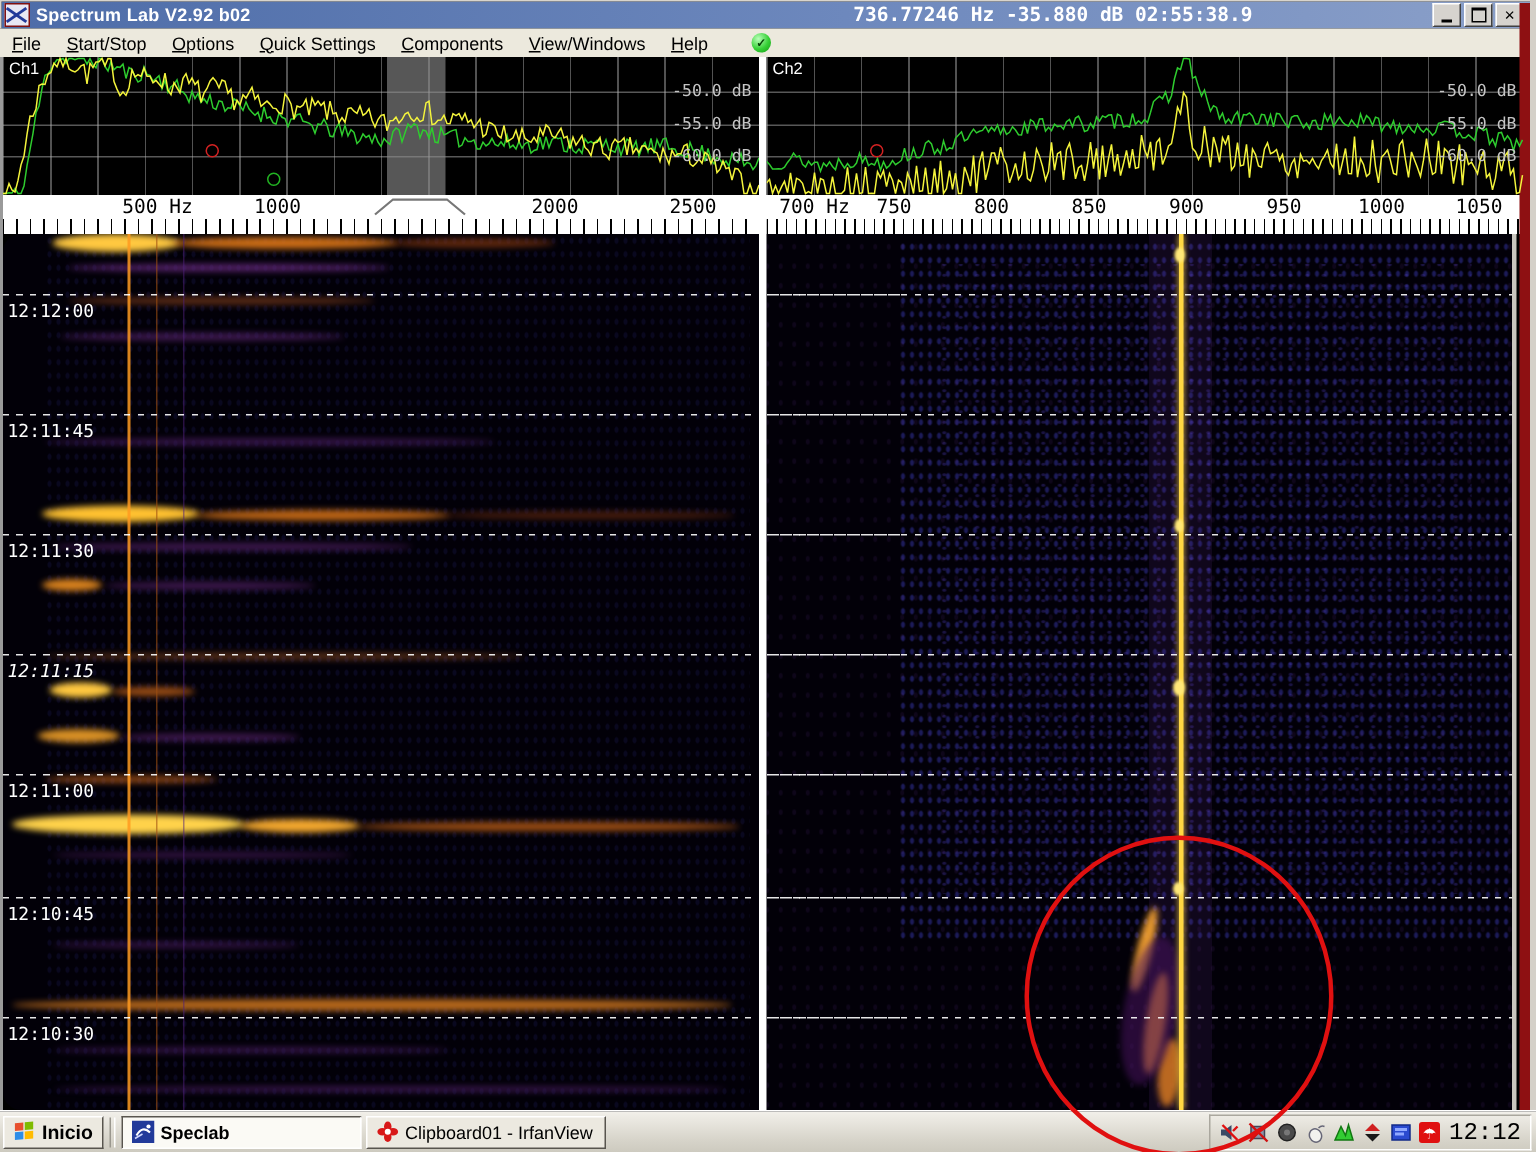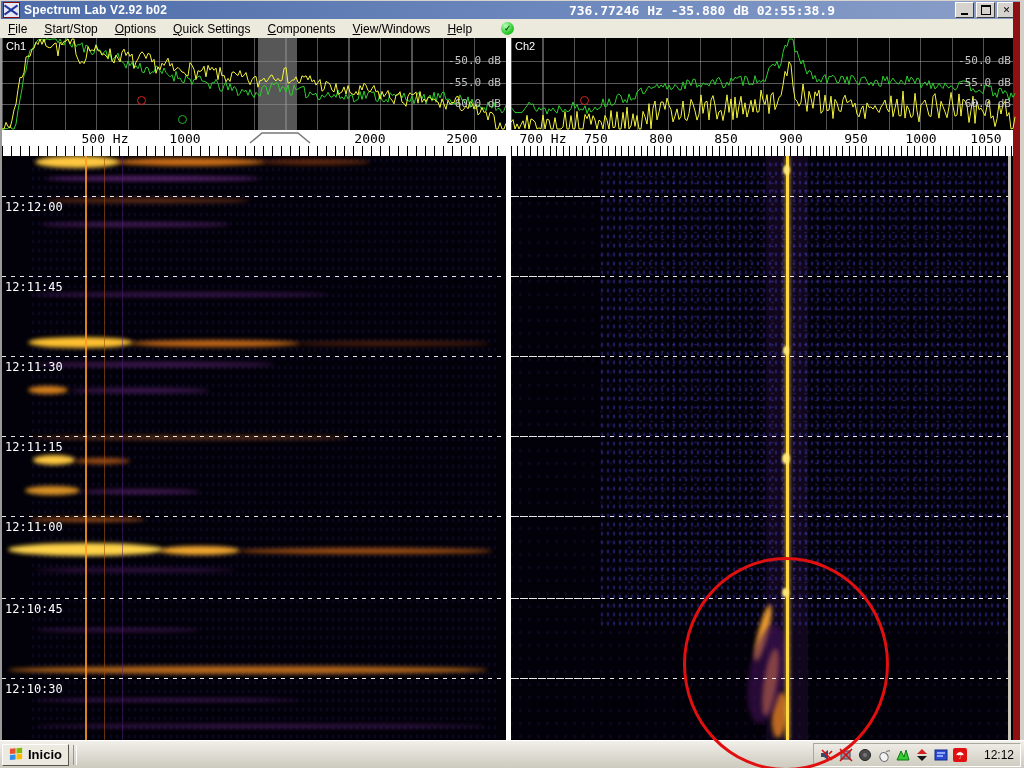--- a/index.html
+++ b/index.html
@@ -84,21 +84,21 @@
   .task-btn{height:22px;margin-top:0;box-sizing:border-box;display:flex;align-items:center;gap:4px;
     padding:0 6px;font-size:12px;white-space:nowrap;overflow:hidden;
     border-top:1px solid #fff;border-left:1px solid #fff;border-right:1px solid #58554e;border-bottom:1px solid #58554e;
     background:#ece9e0;}
   .task-btn.active{background:#fbfaf5;border-top:1px solid #58554e;border-left:1px solid #58554e;
     border-right:1px solid #fff;border-bottom:1px solid #fff;font-weight:bold;}
   #start-btn{margin-left:2px;font-weight:bold;font-size:13px;}
   .tb-sep{width:2px;height:20px;margin:0 4px;border-left:1px solid #9a978e;border-right:1px solid #fff;}
   #tray{margin-left:auto;margin-right:3px;height:22px;display:flex;align-items:center;gap:5px;
     border:1px solid #aaa79e;border-bottom-color:#fff;border-right-color:#fff;padding:0 6px;}
-  #tray-clock{font-size:12px;margin-left:12px;}
+  #tray-clock{font-size:16px;margin-left:1px;font-family:Liberation Mono, monospace;}
   .tray-ic{width:14px;height:14px;flex:none;display:inline-block;}
   .tb-ic{width:15px;height:15px;flex:none;display:inline-block;}
 </style>
 </head>
 <body>
 
 <div id="titlebar">
   <div id="app-icon"></div>
   <span class="win-title">Spectrum Lab V2.92 b02</span>
   <span id="title-readout" class="mono">736.77246 Hz  -35.880 dB  02:55:38.9</span>
@@ -189,21 +189,21 @@
 <div class="wf-gridline" style="top: 40px;"></div>
     <div class="wf-gridline" style="top: 120px;"></div>
     <div class="wf-gridline" style="top: 200px;"></div>
     <div class="wf-gridline" style="top: 280px;"></div>
     <div class="wf-gridline" style="top: 360px;"></div>
     <div class="wf-gridline" style="top: 442px;"></div>
     <div class="wf-gridline" style="top: 522px;"></div>
     <span class="time-label mono" style="top: 44px;">12:12:00</span>
     <span class="time-label mono" style="top: 124px;">12:11:45</span>
     <span class="time-label mono" style="top: 204px;">12:11:30</span>
-    <span class="time-label mono" style="top: 284px;">12:11:15</span>
+    <span class="time-label mono" style="top: 284px; font-style: italic;">12:11:15</span>
     <span class="time-label mono" style="top: 364px;">12:11:00</span>
     <span class="time-label mono" style="top: 446px;">12:10:45</span>
     <span class="time-label mono" style="top: 526px;">12:10:30</span>
     <div class="streak" style="left: 33px; top: 0px; width: 85px; height: 12px; background: rgb(255, 200, 64); opacity: 1;"></div>
     <div class="streak" style="left: 113px; top: 2px; width: 150px; height: 8px; background: rgb(224, 120, 24); opacity: 0.9;"></div>
     <div class="streak" style="left: 258px; top: 3px; width: 110px; height: 6px; background: rgb(138, 58, 16); opacity: 0.7;"></div>
     <div class="streak" style="left: 43px; top: 20px; width: 215px; height: 5px; background: rgb(106, 42, 128); opacity: 0.8;"></div>
     <div class="streak" style="left: 43px; top: 42px; width: 205px; height: 5px; background: rgb(154, 74, 32); opacity: 0.6;"></div>
     <div class="streak" style="left: 38px; top: 66px; width: 190px; height: 5px; background: rgb(90, 36, 112); opacity: 0.7;"></div>
     <div class="streak" style="left: 28px; top: 136px; width: 300px; height: 5px; background: rgb(74, 29, 96); opacity: 0.7;"></div>
@@ -269,20 +269,39 @@
         <rect x="1" y="2" width="6" height="5.5" fill="#e8502e"></rect>
           <rect x="8" y="2" width="6" height="5.5" fill="#7fbb00"></rect>
         <rect x="1" y="8.5" width="6" height="5.5" fill="#2e8de8"></rect>
           <rect x="8" y="8.5" width="6" height="5.5" fill="#ffbb00"></rect>
       </g>
     </svg>
     <span>Inicio</span>
   </div>
   <div class="tb-sep"></div>
   <div id="task-buttons" style="display:flex;gap:3px;">
+      <div class="task-btn active" style="width: 160px;">
+        <svg class="tb-ic" viewBox="0 0 15 15">
+          <rect width="15" height="15" fill="#223a9a"></rect>
+          <path d="M3,10 Q7,3 12,8" stroke="#fff" stroke-width="1.4" fill="none"></path>
+          <circle cx="11" cy="4" r="1.4" fill="#fff"></circle>
+          <path d="M2,12 L7,9" stroke="#cfd8ff" stroke-width="1"></path>
+        </svg>
+        <span>Speclab</span>
+      </div>
+      <div class="task-btn" style="width: 160px;">
+        <svg class="tb-ic" viewBox="0 0 15 15">
+          <ellipse cx="7.5" cy="4" rx="2.5" ry="3.4" fill="#d81818"></ellipse>
+          <ellipse cx="7.5" cy="11" rx="2.5" ry="3.4" fill="#d81818"></ellipse>
+          <ellipse cx="4" cy="7.5" rx="3.4" ry="2.5" fill="#d81818"></ellipse>
+          <ellipse cx="11" cy="7.5" rx="3.4" ry="2.5" fill="#d81818"></ellipse>
+          <circle cx="7.5" cy="7.5" r="2" fill="#fff"></circle>
+        </svg>
+        <span>Clipboard01 - IrfanView</span>
+      </div>
     </div>
   <div id="tray">
     <span id="tray-icons" style="display:flex;gap:5px;align-items:center;">
         <svg class="tray-ic" viewBox="0 0 14 14">
           <polygon points="1,5 4,5 8,2 8,12 4,9 1,9" fill="#3a4a66"></polygon>
           <path d="M2,2 L12,12 M12,3 L9,6" stroke="#e01010" stroke-width="1.6"></path>
         </svg>
         <svg class="tray-ic" viewBox="0 0 14 14">
           <rect x="2" y="3" width="9" height="8" fill="#8a94a8" stroke="#445"></rect>
           <path d="M1,1 L13,13 M13,1 L1,13" stroke="#d01010" stroke-width="1.6"></path>

